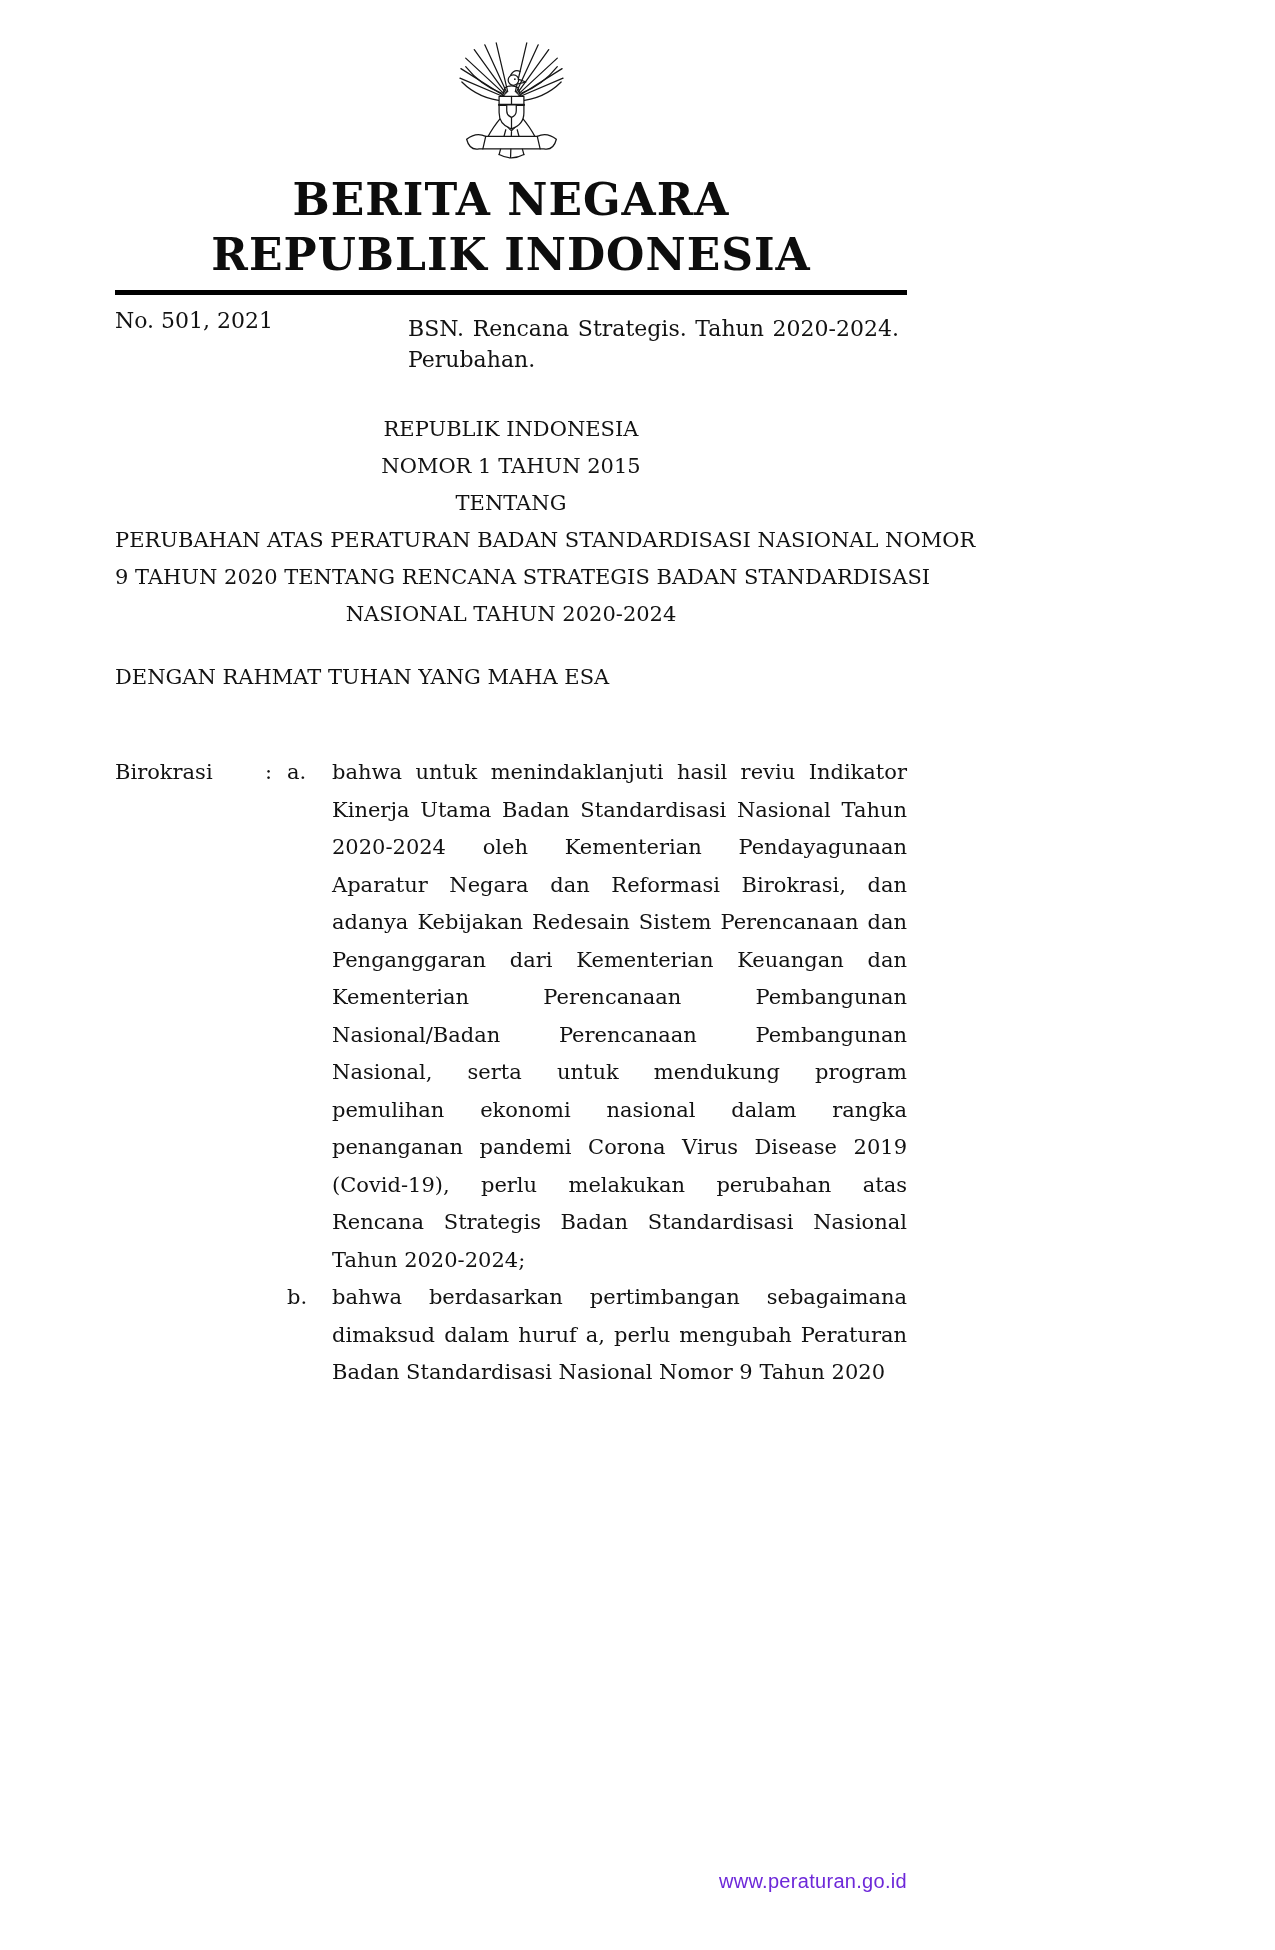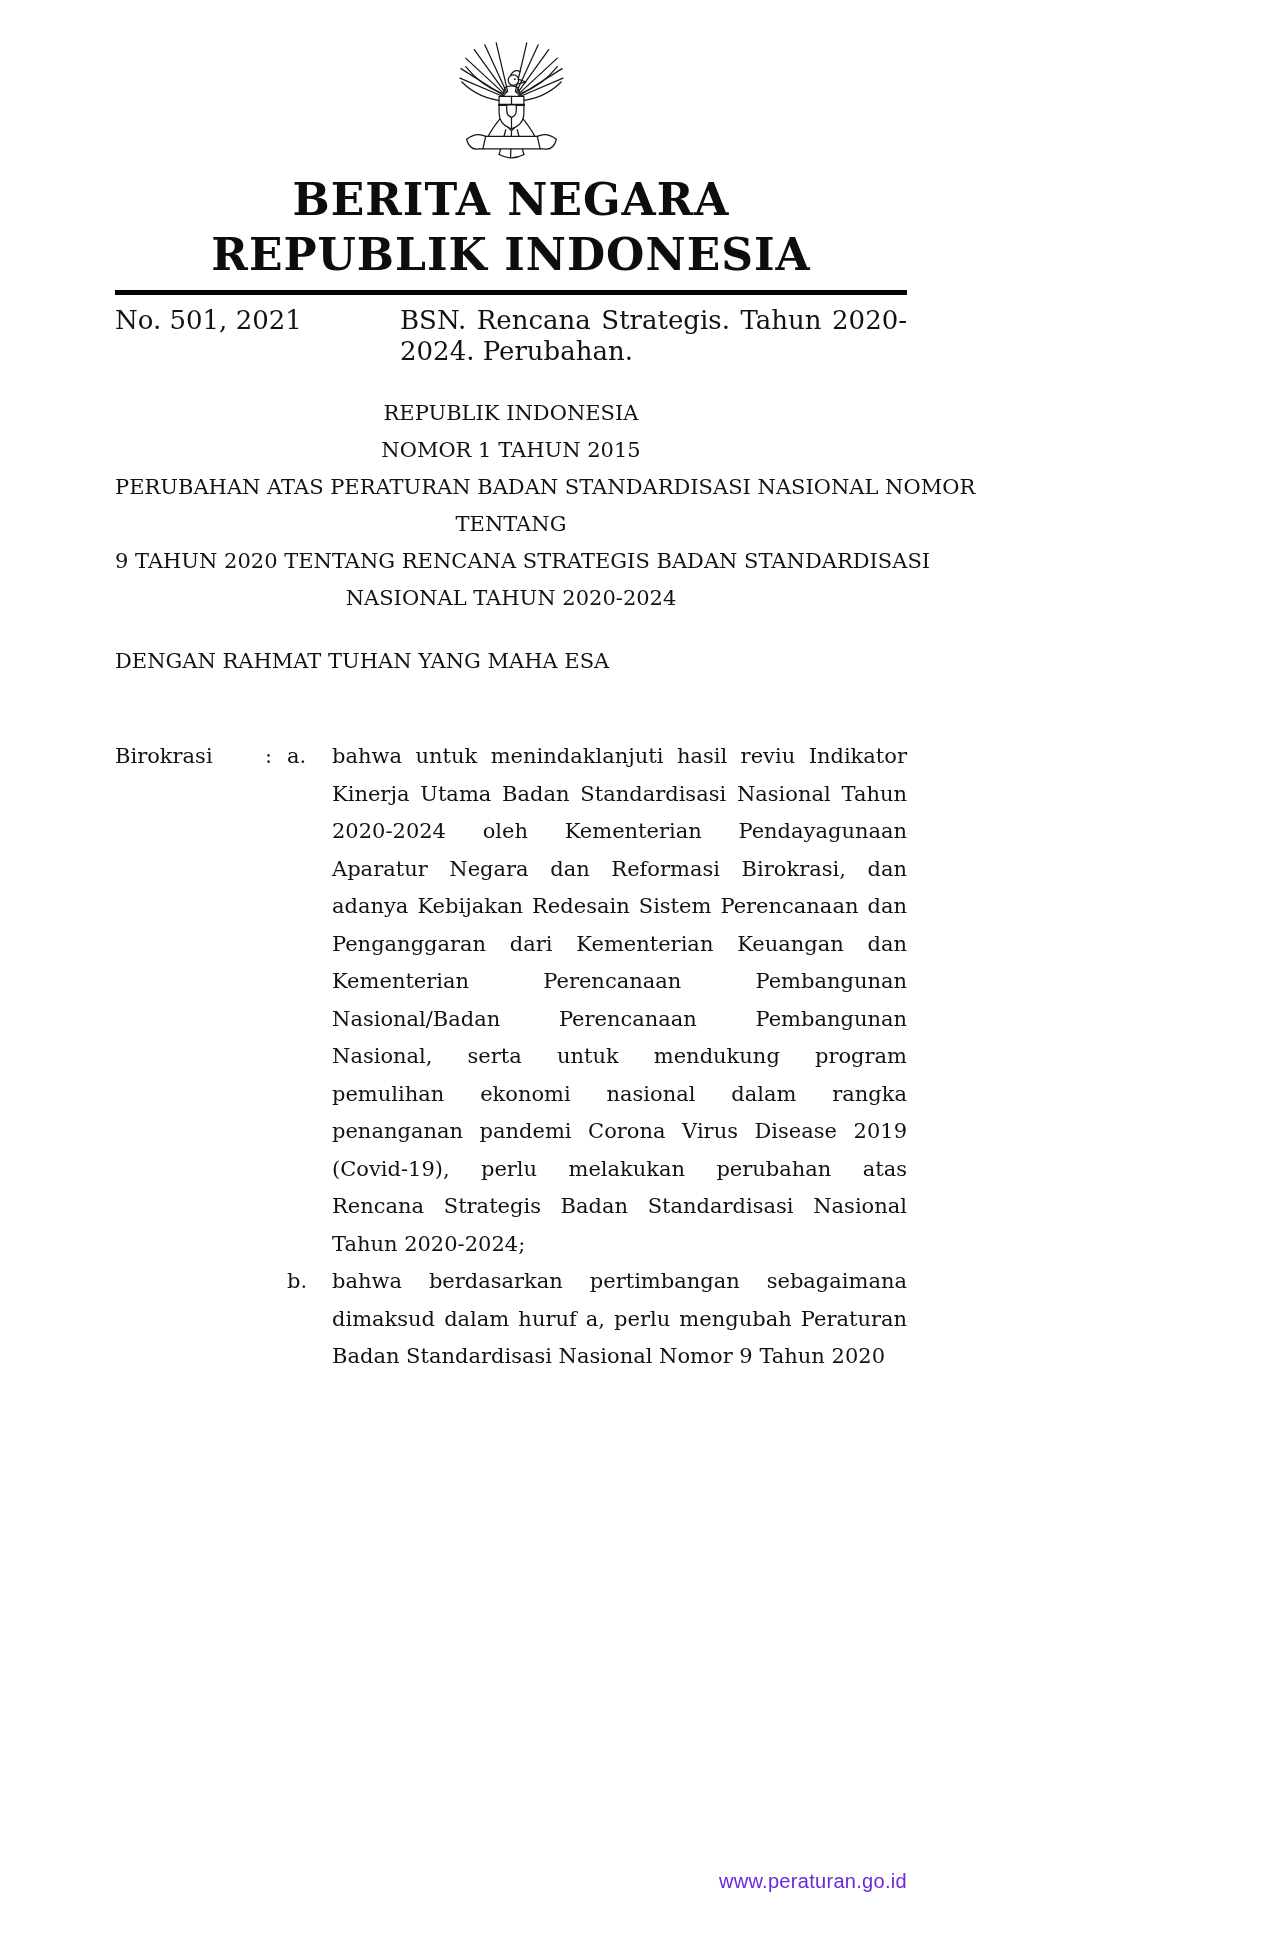--- a/index.html
+++ b/index.html
@@ -9,23 +9,23 @@
     font-family:"DejaVu Serif","Liberation Serif",serif;
   }
   .page{position:relative;width:1075px;height:1950px;overflow:hidden;background:#fff}
   .content{position:absolute;left:115px;top:0;width:792px}
 
   .emblem-wrap{display:flex;justify-content:center;padding-top:40px}
 
   .masthead{margin-top:6px;text-align:center;font-weight:700;font-size:44px;line-height:55px;letter-spacing:1px;color:#0d0d0d}
   .rule{margin-top:8px;border-top:5px solid #000}
 
-  .issue-row{display:flex;margin-top:10px;font-size:26px;line-height:31px}
+  .issue-row{display:flex;margin-top:10px;font-size:22px;line-height:31px}
   .issue-no{width:285px;flex:none}
-  .issue-abstract{flex:1;margin:0;text-align:justify}
+  .issue-abstract{flex:1;margin:8px;text-align:justify}
 
   .decree{margin-top:28px;text-align:center;font-size:21px;line-height:37px}
   .decree .line{white-space:nowrap}
   .invocation{margin-top:26px;text-align:left;font-size:21px;line-height:37px;white-space:nowrap}
   .authority{margin-top:38px;text-align:center;font-size:21px;line-height:37px}
   .authority .line{white-space:nowrap}
 
   .considering{margin-top:58px;display:grid;grid-template-columns:150px 22px 45px 1fr;font-size:21px;line-height:37.5px;align-items:start}
   .c-label,.c-colon,.c-marker{display:block}
   .c-marker-b{grid-column:3}
@@ -98,22 +98,22 @@
     <div class="rule"></div>
 
     <div class="issue-row">
       <span class="issue-no">No. 501, 2021</span>
       <p class="issue-abstract">BSN. Rencana Strategis. Tahun 2020-2024. Perubahan.</p>
     </div>
 
     <div class="decree">
       <div class="line">REPUBLIK INDONESIA</div>
       <div class="line">NOMOR 1 TAHUN 2015</div>
+      <div class="line">TENTANG</div>
       <div class="line">PERUBAHAN ATAS PERATURAN BADAN STANDARDISASI NASIONAL NOMOR</div>
-      <div class="line">TENTANG</div>
       <div class="line">9 TAHUN 2020 TENTANG RENCANA STRATEGIS BADAN STANDARDISASI</div>
       <div class="line">NASIONAL TAHUN 2020-2024</div>
     </div>
 
     <div class="invocation">DENGAN RAHMAT TUHAN YANG MAHA ESA</div>
 
 
     <section class="considering">
       <span class="c-label">Birokrasi</span>
       <span class="c-colon">:</span>

